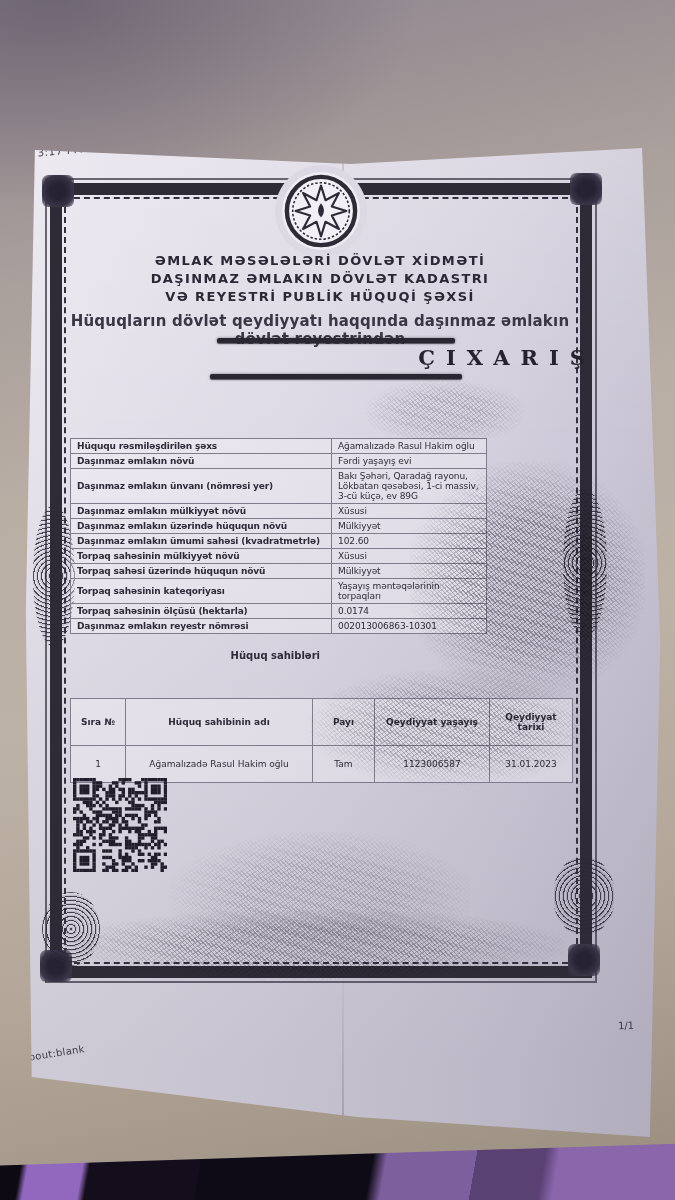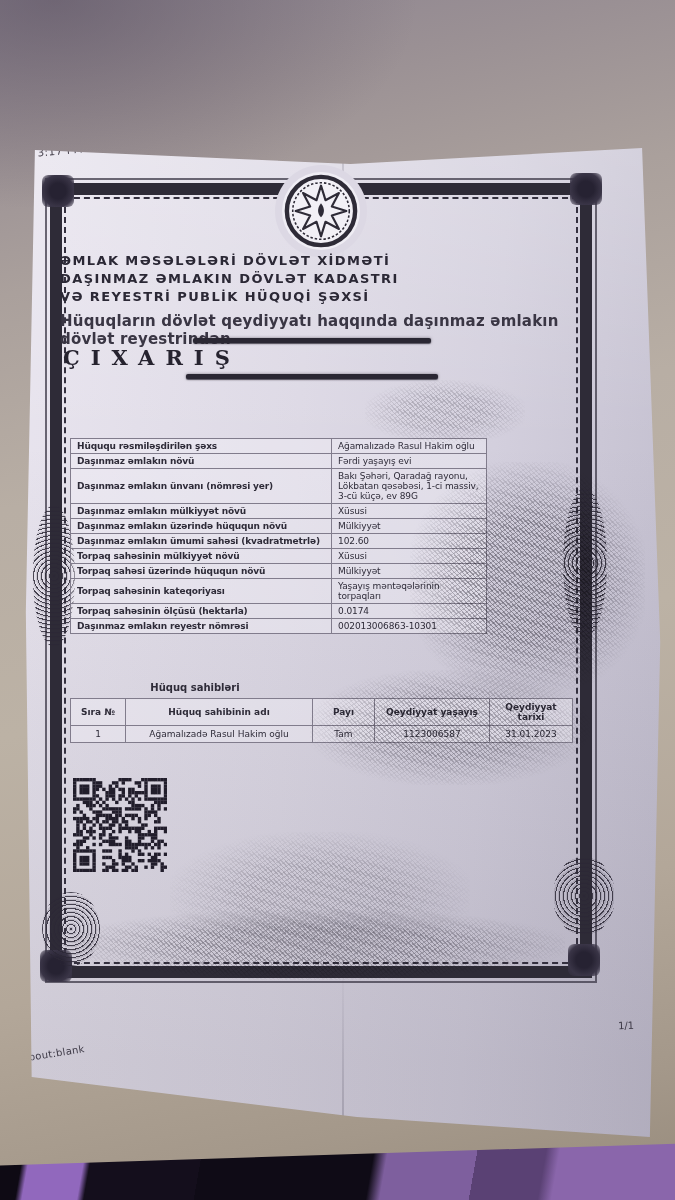--- a/index.html
+++ b/index.html
@@ -29,41 +29,41 @@
   .frame::after{content:'';position:absolute;inset:-17px;border:2px solid rgba(62,57,72,.75);}
   .corner{position:absolute;width:32px;height:32px;border-radius:6px;
     background:radial-gradient(circle,#262232 35%,#3a3547 70%,rgba(58,53,71,.2));filter:blur(.5px);}
   .ornament{position:absolute;border-radius:50%;opacity:.85;filter:blur(.4px);
     background:repeating-radial-gradient(circle at 50% 50%,#2c2836 0 1px,rgba(44,40,54,.15) 1px 2.5px,transparent 2.5px 4px);}
   .blackbar{position:absolute;left:320px;top:9px;width:22px;height:7px;background:#1c1926;transform:rotate(-2deg);}
   
   .emblem{position:absolute;left:262px;top:30px;width:78px;height:78px;border-radius:50%;
     background:#efedf4;box-shadow:0 0 0 7px #dcd8e4;}
   
-  .hdr{position:absolute;left:40px;top:110px;width:520px;text-align:left;}
+  .hdr{position:absolute;left:40px;top:110px;width:520px;text-align:center;}
   .hdr .l{font-size:13px;font-weight:bold;letter-spacing:1.4px;line-height:1.4;color:#2b2835;}
   .hdr .sub{margin-top:5px;font-size:15px;font-weight:bold;letter-spacing:.2px;color:#3a3644;}
   
-  .cix{position:absolute;left:32px;top:196px;width:520px;text-align:left;}
+  .cix{position:absolute;left:56px;top:196px;width:520px;text-align:right;}
   .cix .bar{height:5px;width:238px;margin:0 auto;background:#2a2733;border-radius:2px;
     box-shadow:0 1px 1px rgba(42,39,51,.7),0 0 3px rgba(42,39,51,.55);}
   .cix .bar.b2{width:252px;margin-top:3px;}
   .cix .t{font-family:"DejaVu Serif","Liberation Serif",serif;font-size:21px;font-weight:bold;
     letter-spacing:11px;padding:2px 0 1px 11px;color:#26232f;}
   
   table{border-collapse:collapse;table-layout:fixed;}
   .dtable{position:absolute;left:50px;top:296px;width:417px;font-size:9px;}
   .dtable td{border:1.2px solid #817c8c;padding:2px 6px;vertical-align:middle;
     background:rgba(243,241,248,.42);}
   .dtable td.lbl{width:248px;font-weight:bold;white-space:nowrap;letter-spacing:-.15px;}
   .dtable td.val{letter-spacing:-.1px;}
-  .own-title{position:absolute;left:50px;top:540px;width:250px;text-align:center;
+  .own-title{position:absolute;left:50px;top:508px;width:250px;text-align:right;
     font-size:10px;font-weight:bold;}
   .otable{position:absolute;left:50px;top:556px;width:502px;font-size:9px;text-align:center;}
-  .otable td,.otable th{border:1.2px solid #817c8c;padding:3px 4px;background:rgba(243,241,248,.42);}
+  .otable td,.otable th{border:1.2px solid #817c8c;padding:13px 4px;background:rgba(243,241,248,.42);}
   .otable th{font-weight:bold;}
   
   .qr{position:absolute;left:53px;top:636px;width:94px;height:94px;}
   .qr svg{display:block;}
   .pageno{position:absolute;left:598px;top:878px;font-size:10px;color:#3c3845;transform:rotate(-2deg);}
   .blank{position:absolute;left:2px;top:906px;font-size:10px;color:#3c3845;transform:rotate(-9deg);letter-spacing:.3px;}
   
   .grain{position:absolute;pointer-events:none;mix-blend-mode:multiply;filter:blur(.4px);
     background:
       repeating-linear-gradient(47deg,rgba(32,28,42,.6) 0 1px,transparent 1px 3px),

